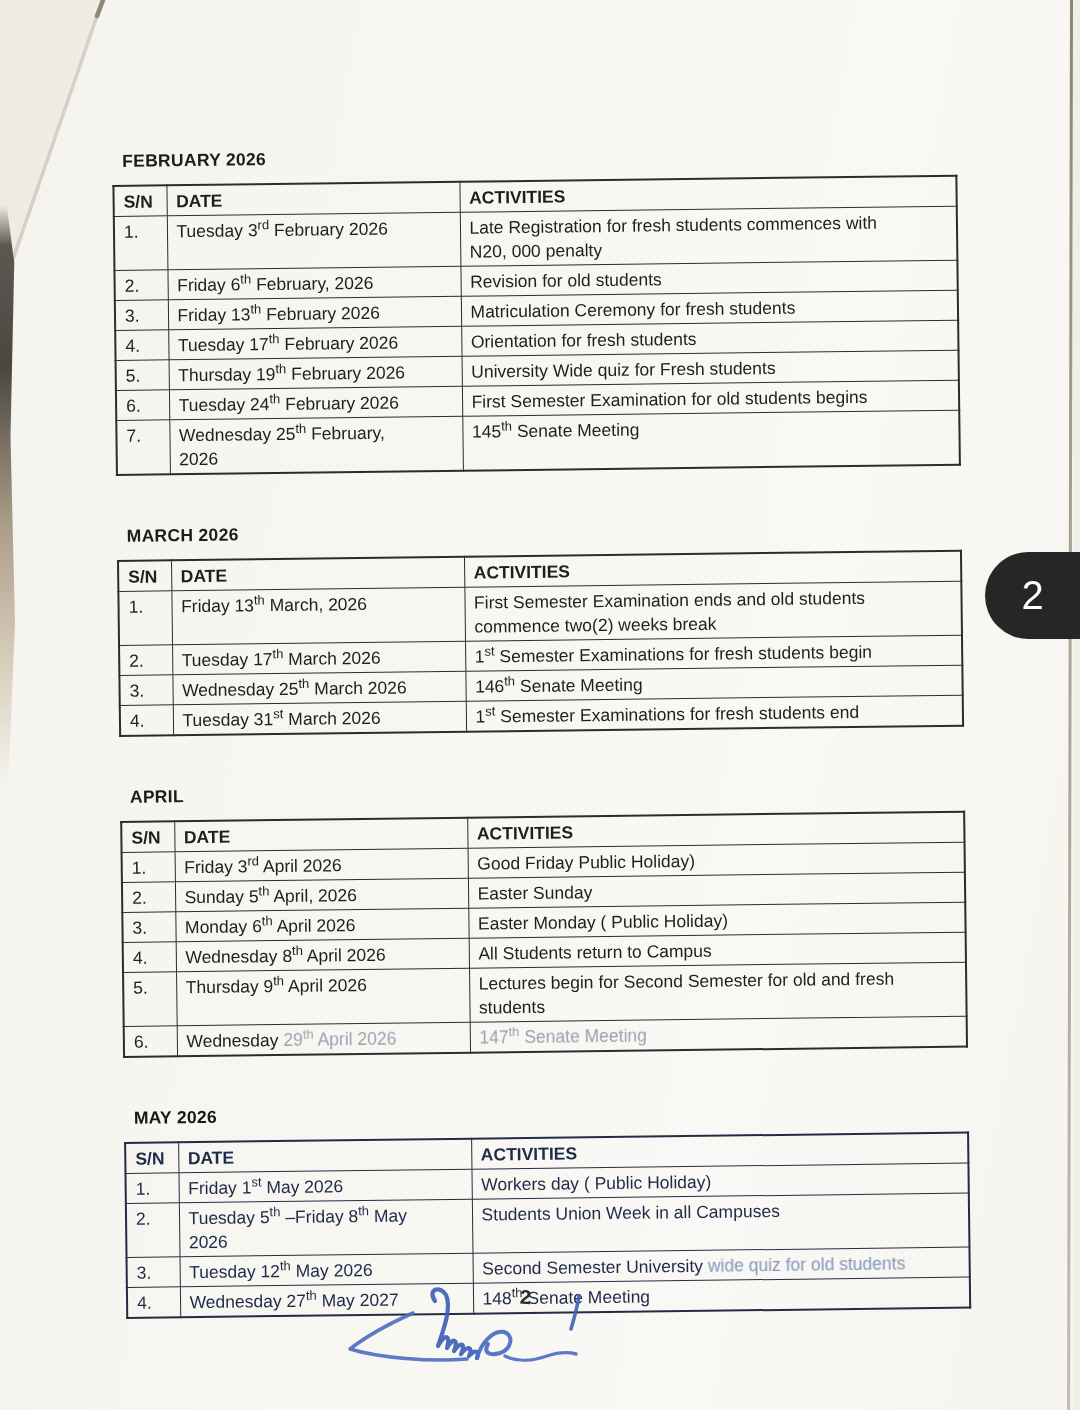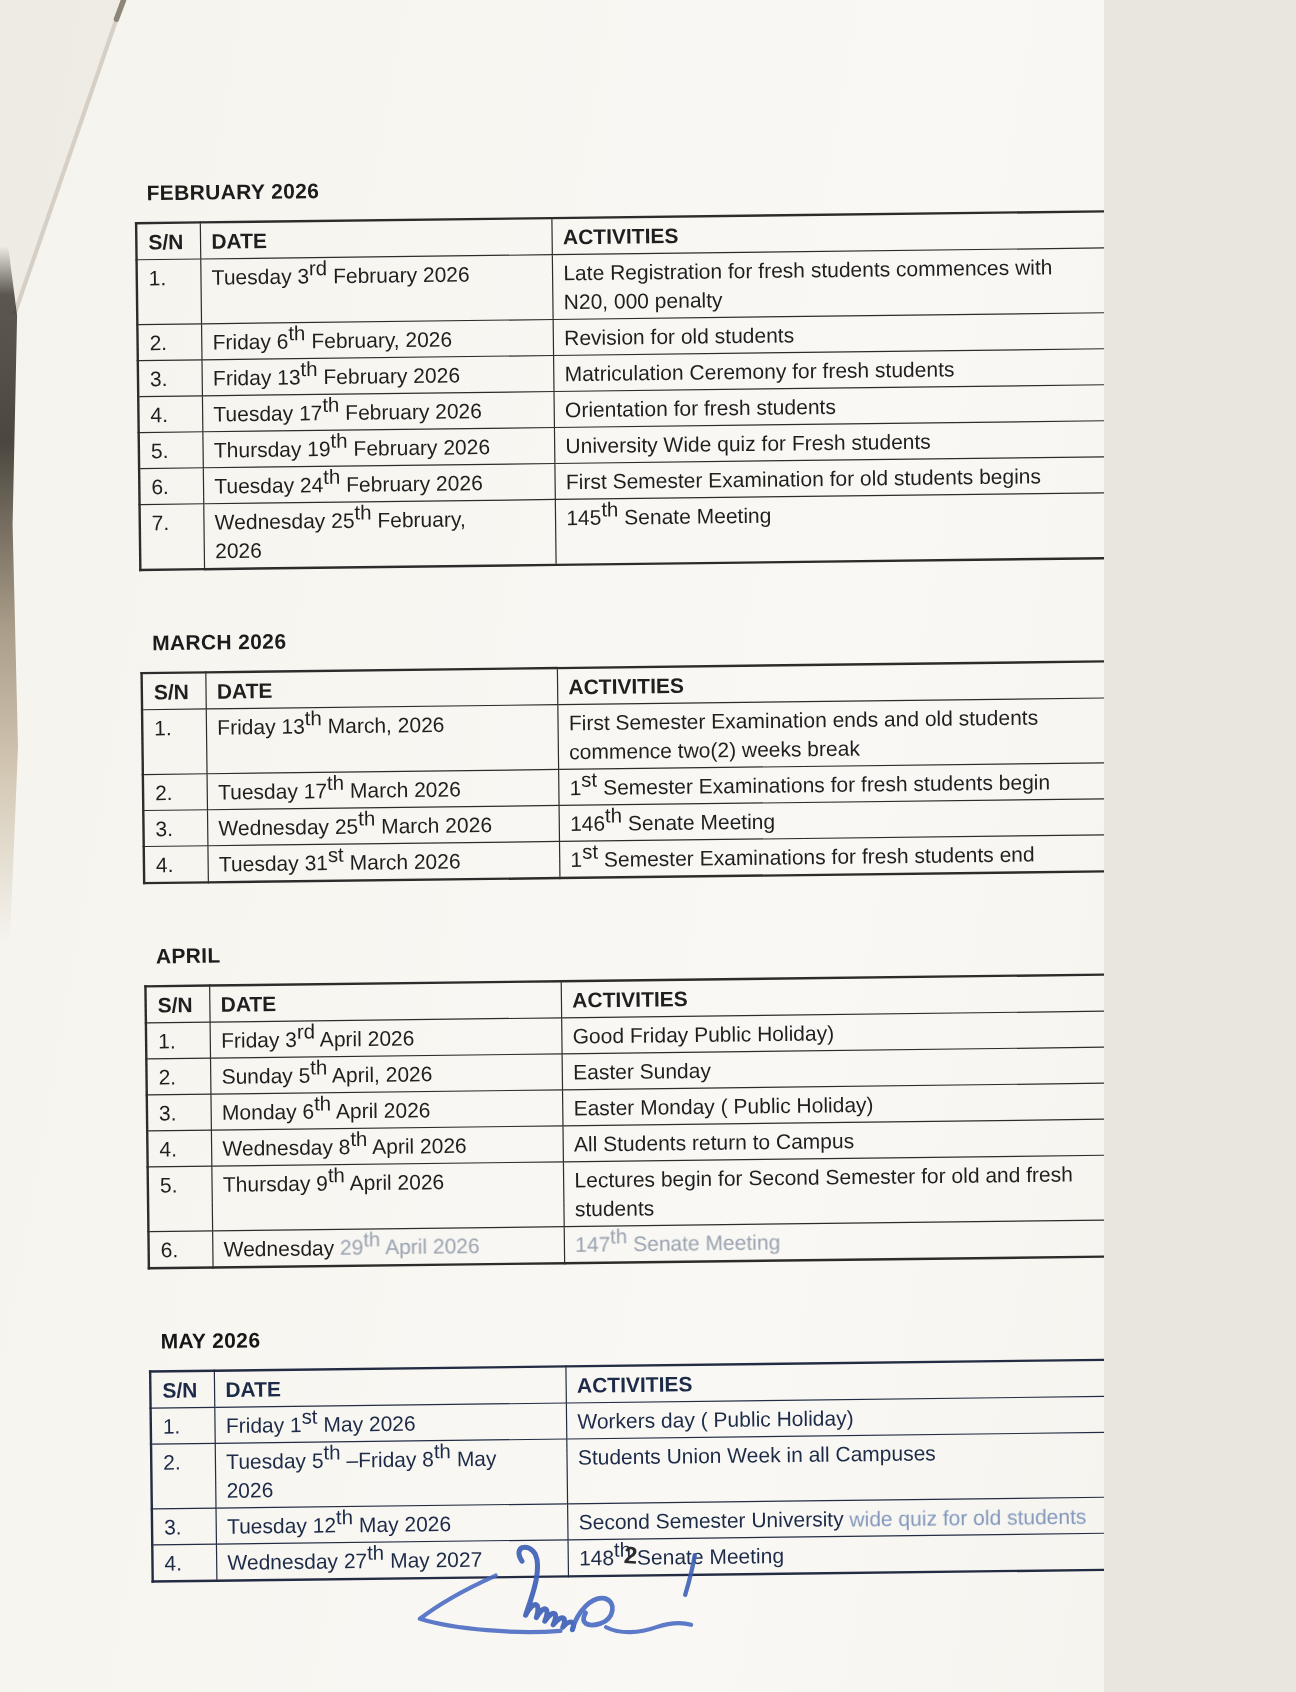--- a/index.html
+++ b/index.html
@@ -17,21 +17,21 @@
   }
   html,body{margin:0;padding:0;}
   body{
     width:1080px;height:1410px;
     font-family:"Liberation Sans", sans-serif;
     background:#e9e6e0;
     overflow:hidden;
   }
   .sheet{
     position:relative;
-    width:920px;height:1410px;
+    width:1080px;height:1410px;
     background:linear-gradient(100deg,#f5f3ee 0%, var(--paper) 35%, #faf8f4 70%, #f6f4ef 100%);
     overflow:hidden;
   }
   
   .right-strip{
     position:absolute;left:1073px;top:0;width:7px;height:1410px;
     background:#f1eee8;
   }
   .page-edge-right{
     position:absolute;left:1070px;top:0;width:3px;height:1410px;
@@ -75,21 +75,21 @@
   .cal-table th, .cal-table td{
     border:1.8px solid var(--table_border);
     font-size:17.5px;
     line-height:24px;
     padding:2.5px 9px;
     text-align:left;
     vertical-align:top;
     overflow:hidden;
   }
   .cal-table th{font-weight:bold;padding:2.5px 9px;}
-  sup{font-size:17px;line-height:0;vertical-align:super;}
+  sup{font-size:13px;line-height:0;vertical-align:super;}
   .faded{color:var(--faded_ink);filter:blur(0.4px);}
   
   .sec-may, .sec-may .month-heading{color:#161616;}
   .sec-may .cal-table th, .sec-may .cal-table td{color:var(--may_ink);}
   .sec-may .cal-table, .sec-may .cal-table th, .sec-may .cal-table td{border-color:#232c42;}
   .sec-may .faded{color:var(--may_faded);filter:blur(0.3px);}
   
   .page-tab{
     position:absolute;left:985px;top:552px;width:95px;height:87px;
     background:var(--tab_bg);

